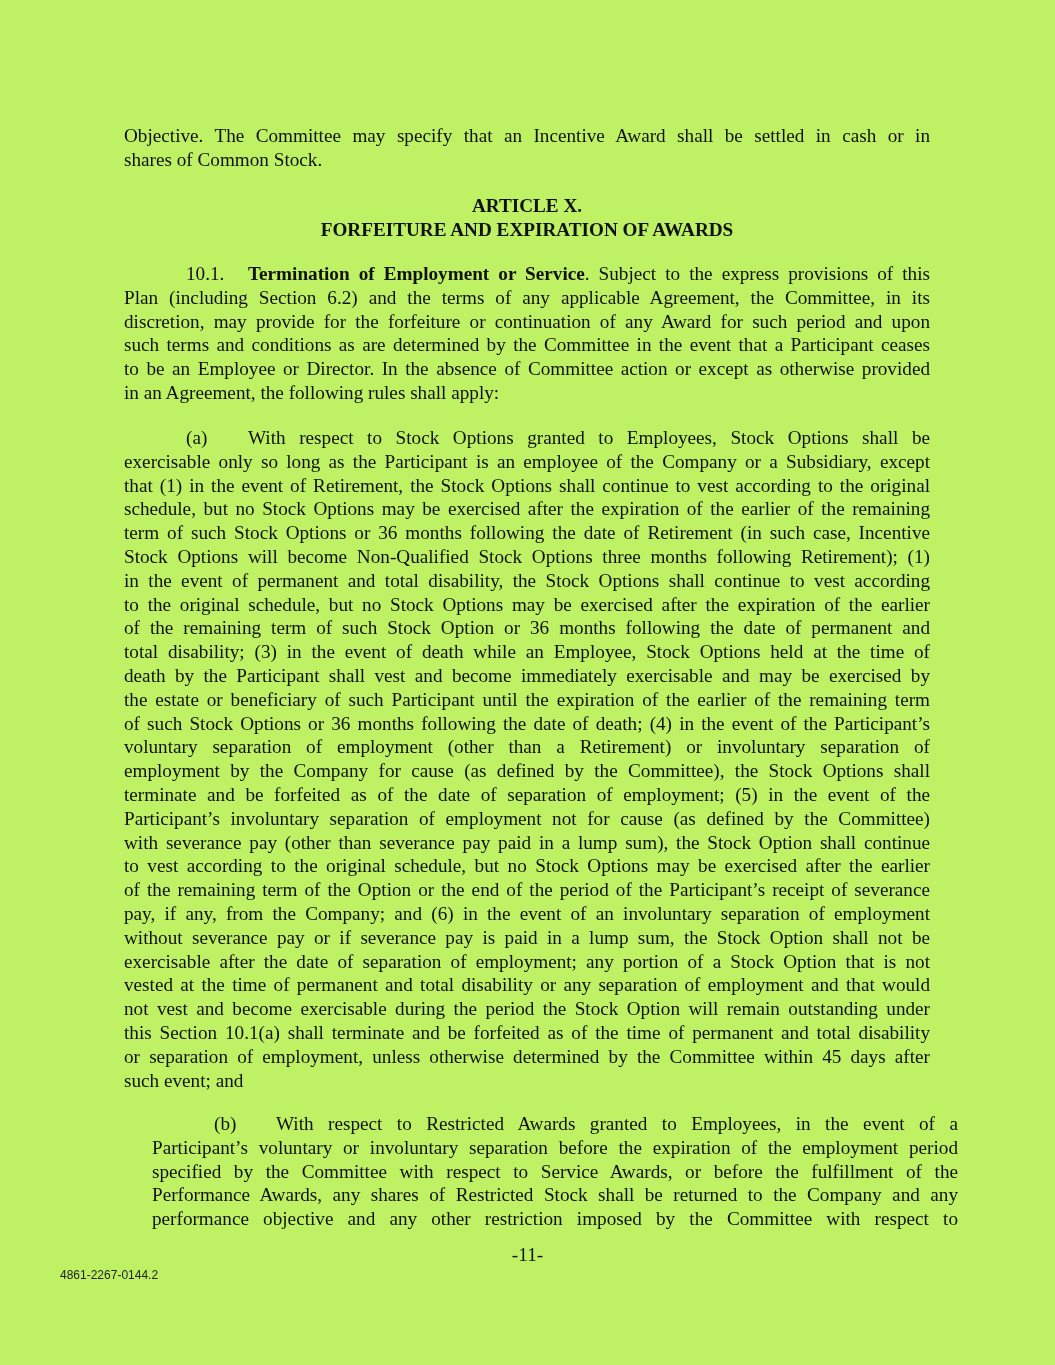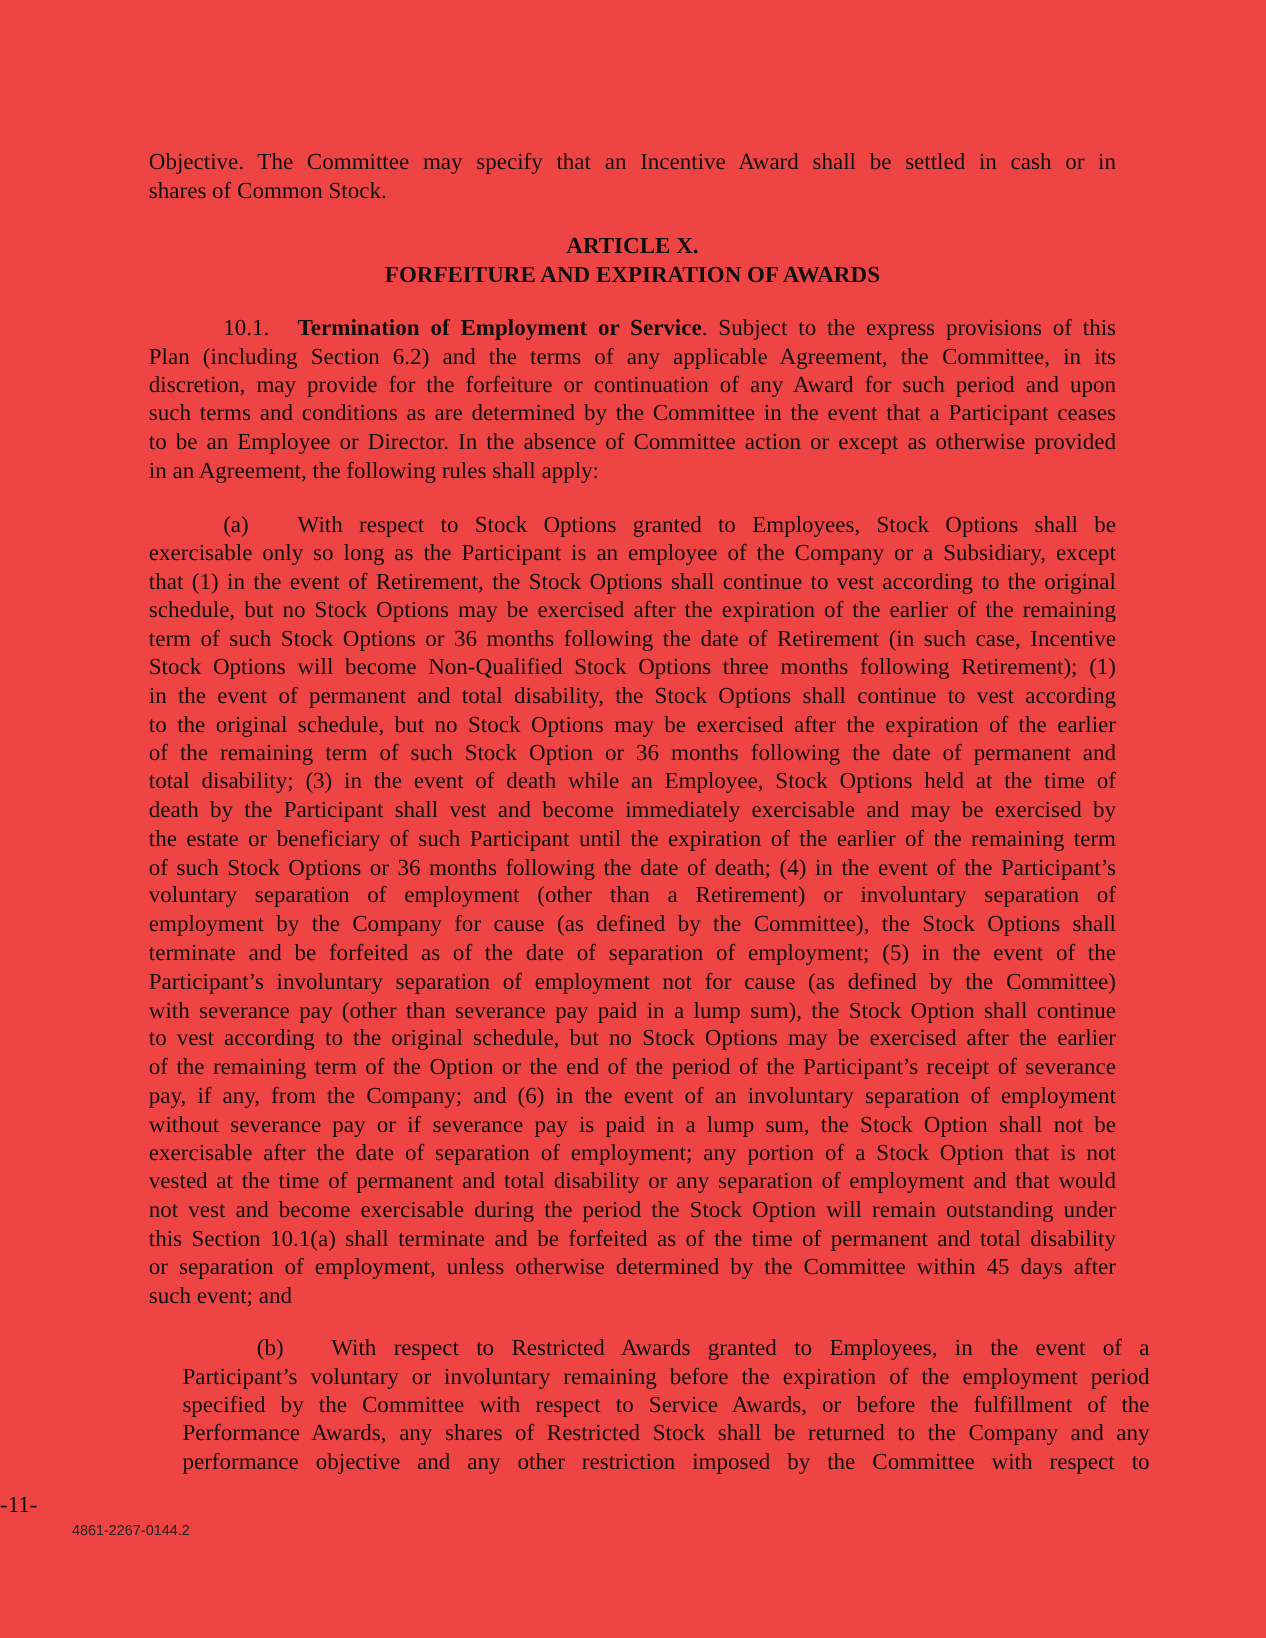--- a/index.html
+++ b/index.html
@@ -13,21 +13,21 @@
     position: relative;
     overflow: hidden;
     font-family: "Liberation Serif", "DejaVu Serif", serif;
     color: #111111;
   }
   .page {
     position: absolute;
     left: 0; top: 0;
     width: 1055px;
     height: 1365px;
-    background: #ef4444;
+    background: #bef264;
   }
   .text-block {
     position: absolute;
     left: 124px;
     width: 806px;
     font-size: 19.2px;
     line-height: 23.8px;
   }
   .line {
     display: block;
@@ -56,20 +56,21 @@
     line-height: 23.8px;
   }
   .bold { font-weight: bold; }
   .sec-num { display: inline-block; width: 62px; font-weight: normal; }
   .item-label { display: inline-block; width: 62px; }
   .page-number {
     position: absolute;
     left: 0;
     width: 1055px;
     top: 1243px;
+    text-align: center;
     font-size: 19.2px;
     line-height: 24px;
   }
   .doc-id {
     position: absolute;
     left: 60px;
     top: 1268px;
     font-family: "Liberation Sans", "DejaVu Sans", sans-serif;
     font-size: 12px;
     line-height: 14px;
@@ -124,21 +125,21 @@
     <span class="line">exercisable after the date of separation of employment; any portion of a Stock Option that is not</span>
     <span class="line">vested at the time of permanent and total disability or any separation of employment and that would</span>
     <span class="line">not vest and become exercisable during the period the Stock Option will remain outstanding under</span>
     <span class="line">this Section 10.1(a) shall terminate and be forfeited as of the time of permanent and total disability</span>
     <span class="line">or separation of employment, unless otherwise determined by the Committee within 45 days after</span>
     <span class="line last">such event; and</span>
   </div>
 
   <div class="text-block" style="top:1112px;margin-left:28px;">
     <span class="line sub-indent"><span class="item-label">(b)</span><span>With respect to Restricted Awards granted to Employees, in the event of a</span></span>
-    <span class="line">Participant’s voluntary or involuntary remaining before the expiration of the employment period</span>
+    <span class="line">Participant’s voluntary or involuntary separation before the expiration of the employment period</span>
     <span class="line">specified by the Committee with respect to Service Awards, or before the fulfillment of the</span>
     <span class="line">Performance Awards, any shares of Restricted Stock shall be returned to the Company and any</span>
     <span class="line">performance objective and any other restriction imposed by the Committee with respect to</span>
   </div>
 
   <div class="page-number">-11-</div>
   <div class="doc-id">4861-2267-0144.2</div>
 
 </div>
 

